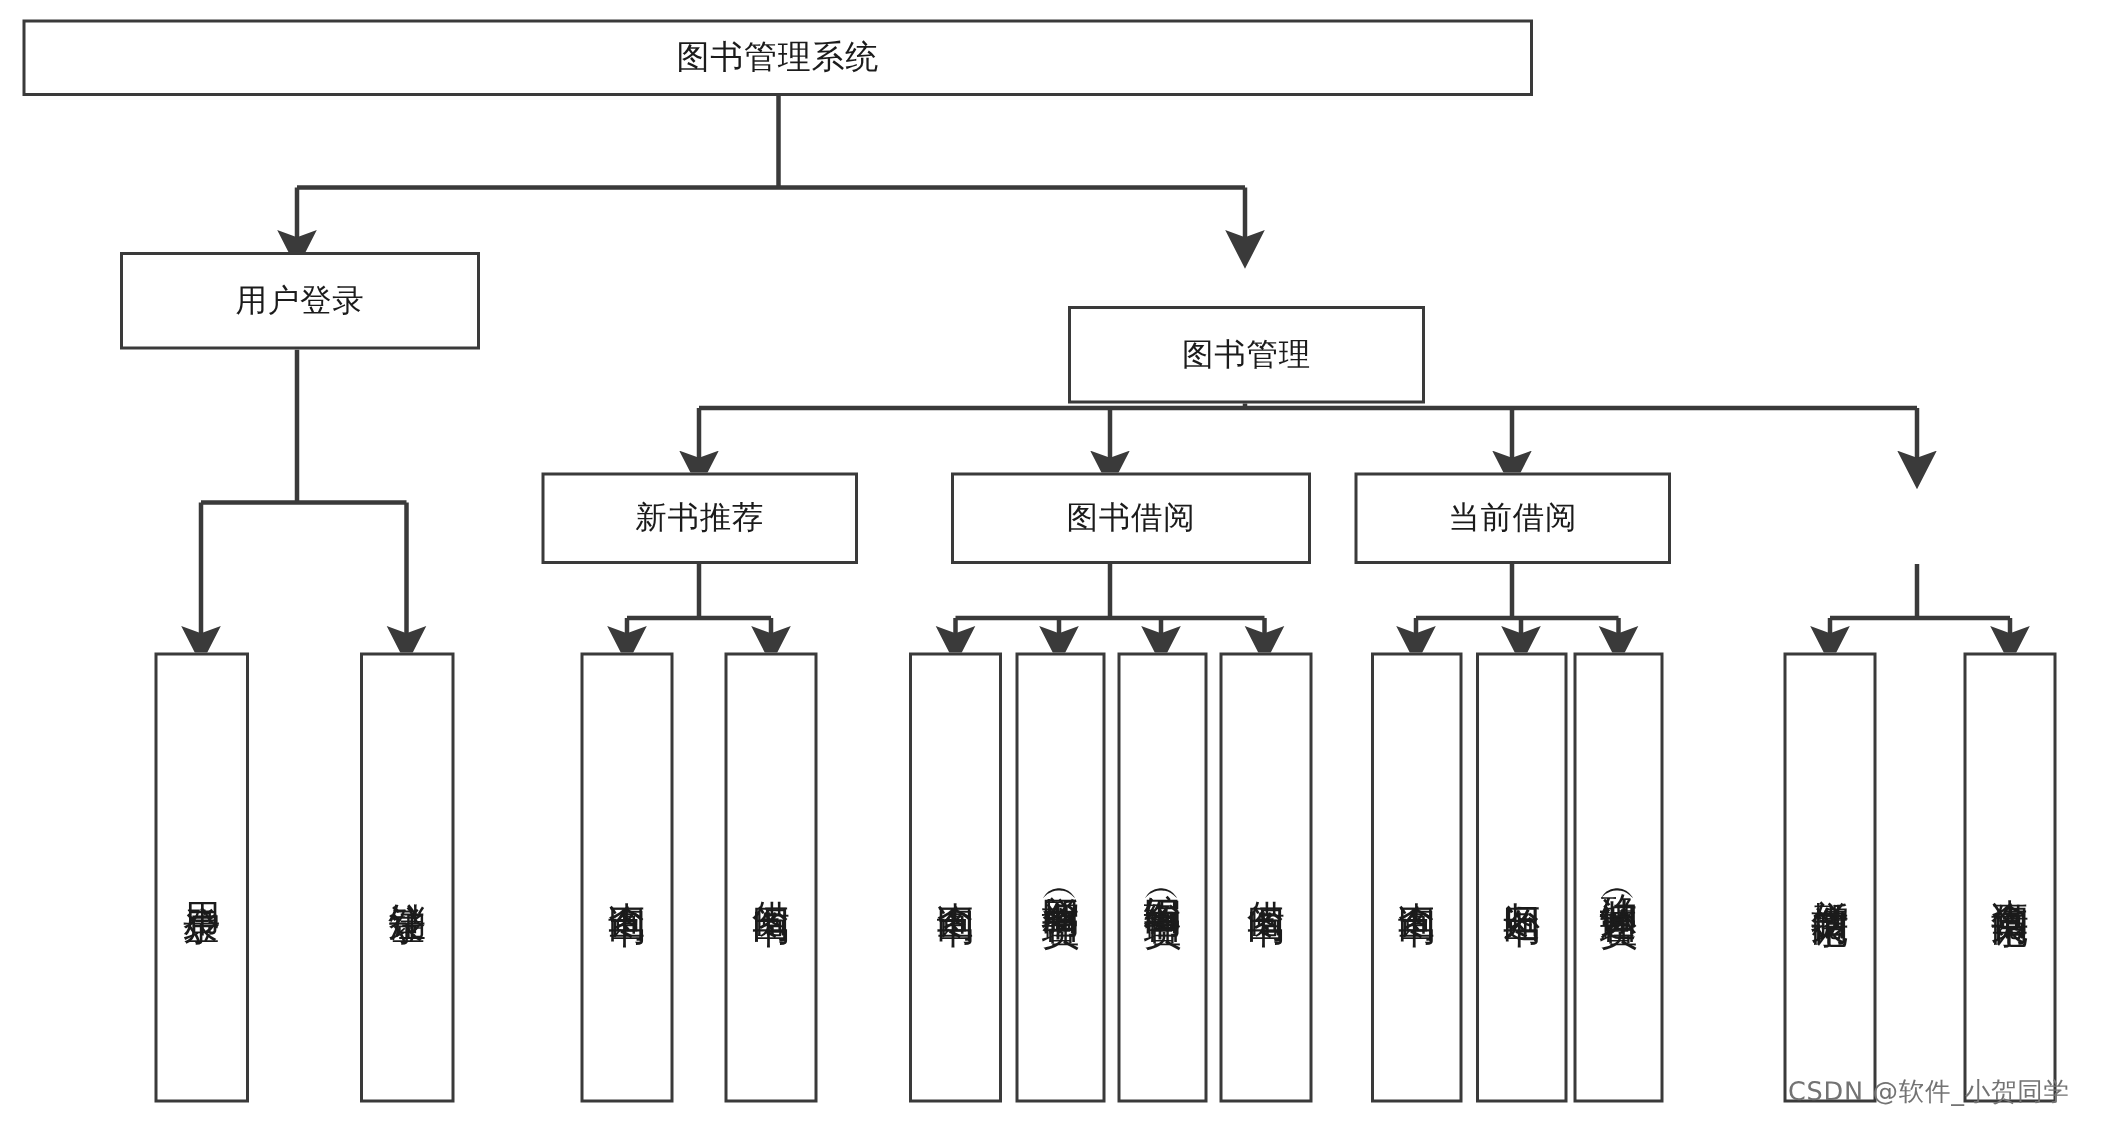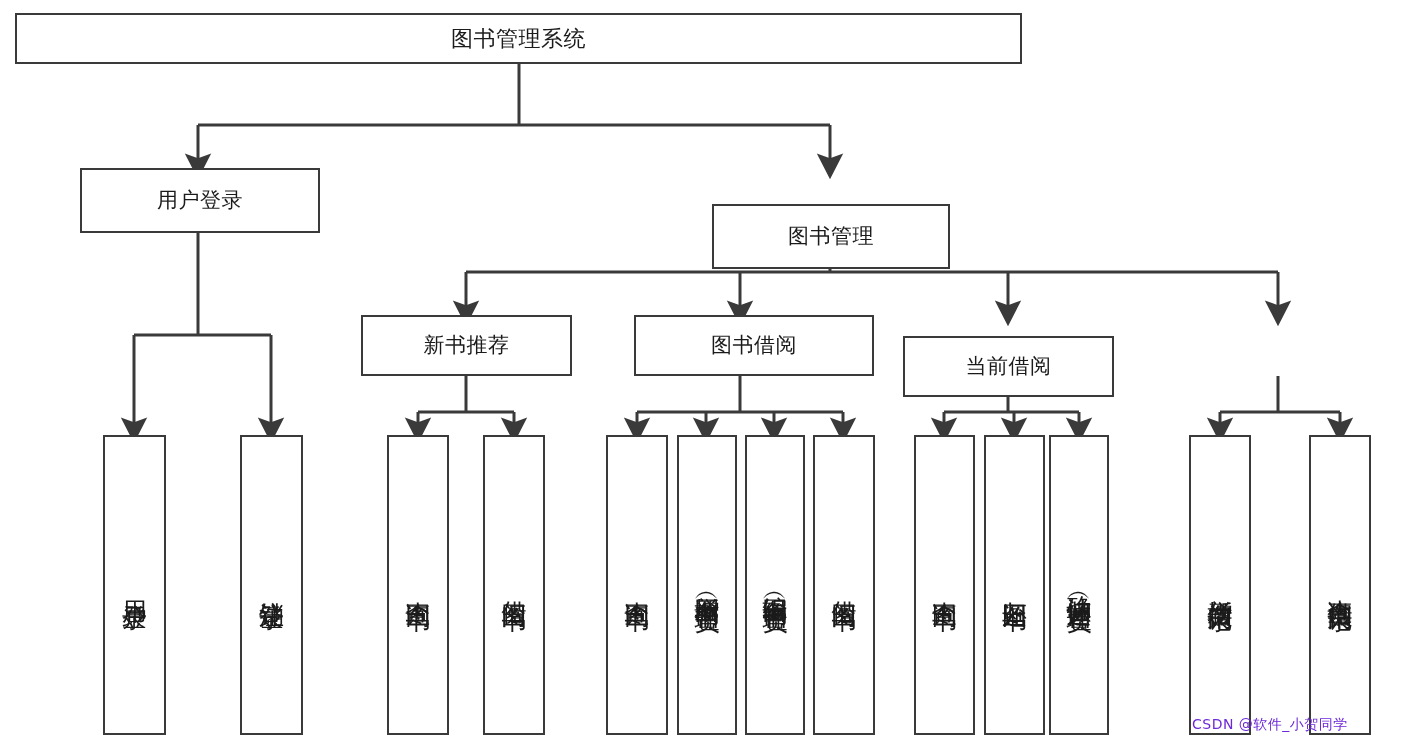--- a/index.html
+++ b/index.html
@@ -53,22 +53,22 @@
   }
   .node.vert .lbl {
     writing-mode: vertical-rl;
     text-orientation: upright;
     font-size: 25px;
     line-height: 1.0;
     letter-spacing: 2px;
   }
   .watermark {
     position: absolute;
-    color: #6d28d9;
-    font-size: 14px;
+    color: #737373;
+    font-size: 17px;
     letter-spacing: 0.5px;
     white-space: nowrap;
     user-select: none;
   }
 </style>
 </head>
 <body>
 
 <div id="stage">
 
@@ -135,21 +135,21 @@
   </div>
 
   <div class="node horiz" style="left:361px; top:315px; width:211px; height:61px;justify-content:center;">
     <span class="lbl">新书推荐</span>
   </div>
 
   <div class="node horiz" style="left:634px; top:315px; width:240px; height:61px;">
     <span class="lbl">图书借阅</span>
   </div>
 
-  <div class="node horiz" style="left:903px; top:315px; width:211px; height:61px;margin-top:21px;">
+  <div class="node horiz" style="left:903px; top:315px; width:211px; height:61px;">
     <span class="lbl">当前借阅</span>
   </div>
 
 
   <div class="node vert" style="left:103px; top:435px; width:63px; height:300px;">
     <span class="lbl">用户登录</span>
   </div>
 
   <div class="node vert" style="left:240px; top:435px; width:63px; height:300px;">
     <span class="lbl">注销登录</span>

